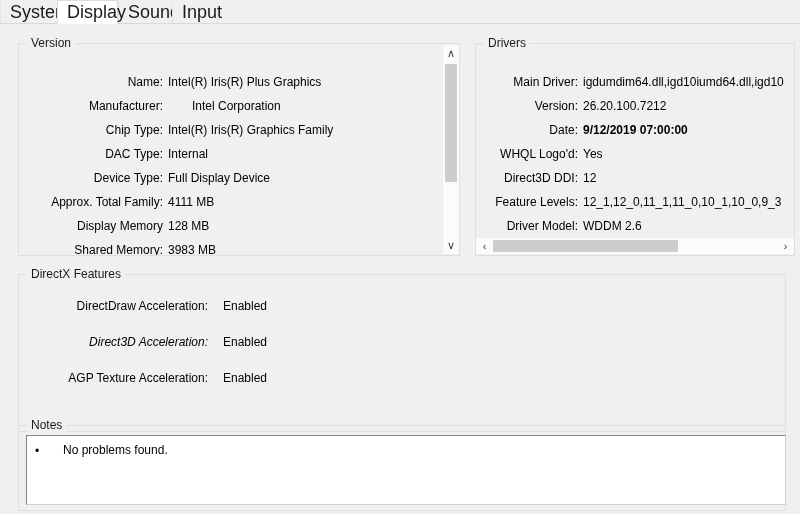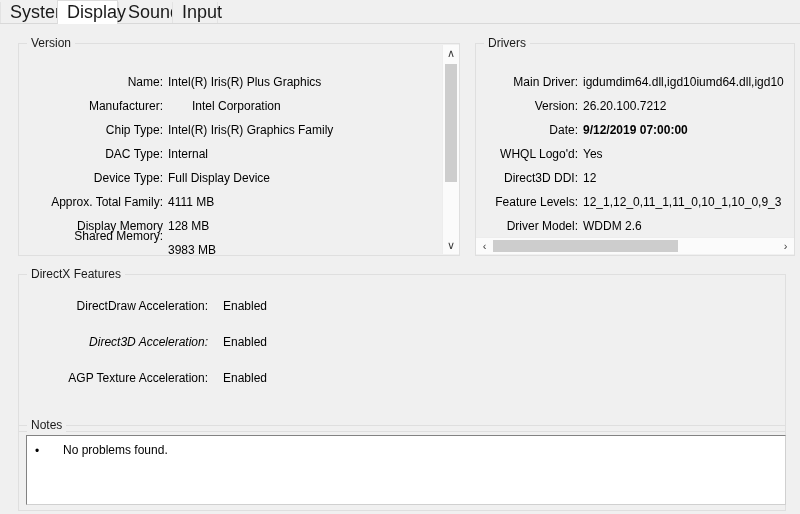--- a/index.html
+++ b/index.html
@@ -223,21 +223,21 @@
   </div>
   <div class="field">
     <span class="f-label" style="left:0px;top:151px;width:144px;">Approx. Total Family:</span>
     <span class="f-value" style="left:149px;top:151px;">4111 MB</span>
   </div>
   <div class="field">
     <span class="f-label" style="left:0px;top:175px;width:144px;">Display Memory</span>
     <span class="f-value" style="left:149px;top:175px;">128 MB</span>
   </div>
   <div class="field">
-    <span class="f-label" style="left:0px;top:185px;width:144px;">Shared Memory:</span>
+    <span class="f-label" style="left:0px;top:199px;width:144px;">Shared Memory:</span>
     <span class="f-value" style="left:149px;top:199px;">3983 MB</span>
   </div>
 </div>
 
 <div class="vscroll" style="left:442px;top:45px;height:209px;">
   <div class="btn" style="top:0px;">∧</div>
   <div class="thumb" style="top:19px;height:118px;"></div>
   <div class="btn" style="top:192px;">∨</div>
 </div>
 

